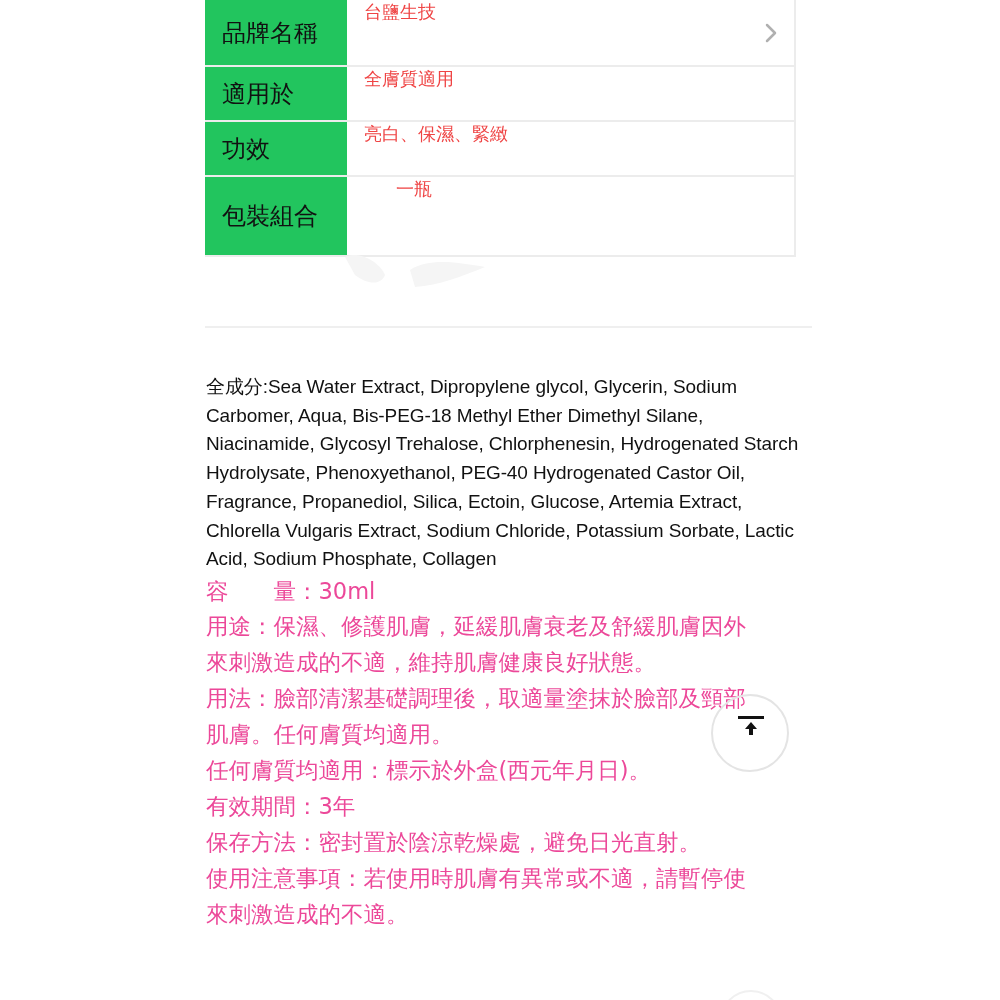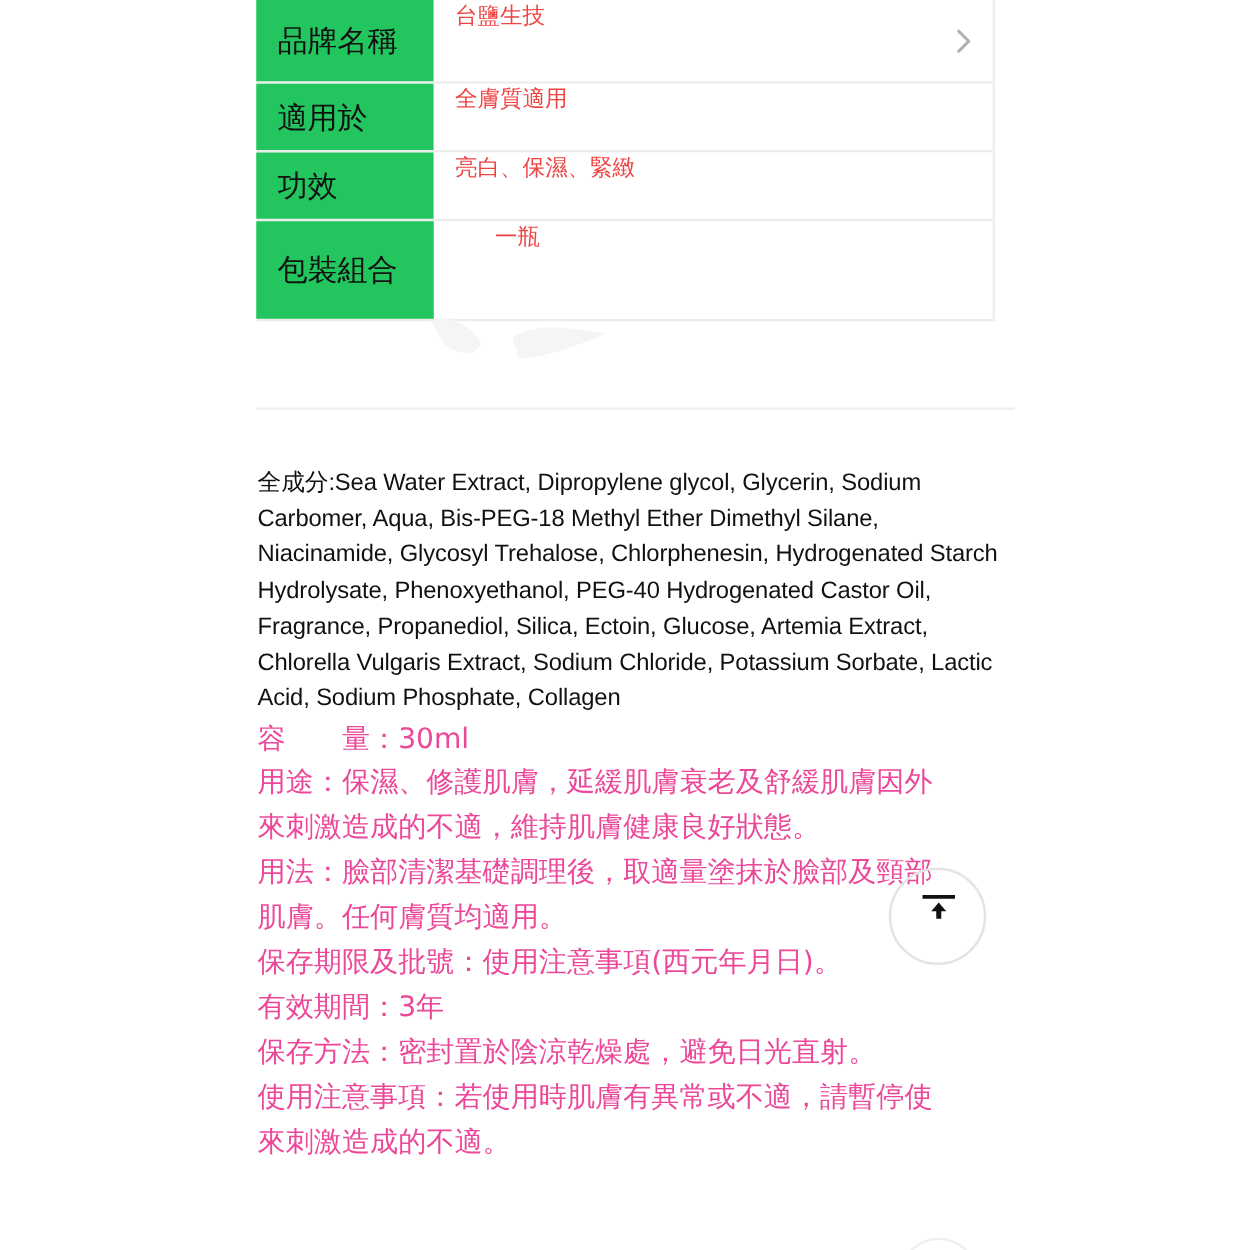--- a/index.html
+++ b/index.html
@@ -104,21 +104,21 @@
 
 <div class="divider"></div>
 
 <div class="desc">
   <p class="ingredients">全成分:Sea Water Extract, Dipropylene glycol, Glycerin, Sodium Carbomer, Aqua, Bis-PEG-18 Methyl Ether Dimethyl Silane, Niacinamide, Glycosyl Trehalose, Chlorphenesin, Hydrogenated Starch Hydrolysate, Phenoxyethanol, PEG-40 Hydrogenated Castor Oil, Fragrance, Propanediol, Silica, Ectoin, Glucose, Artemia Extract, Chlorella Vulgaris Extract, Sodium Chloride, Potassium Sorbate, Lactic Acid, Sodium Phosphate, Collagen</p>
   <p class="desc-line first">容　　量：30ml</p>
   <p class="desc-line">用途：保濕、修護肌膚，延緩肌膚衰老及舒緩肌膚因外</p>
   <p class="desc-line">來刺激造成的不適，維持肌膚健康良好狀態。</p>
   <p class="desc-line">用法：臉部清潔基礎調理後，取適量塗抹於臉部及頸部</p>
   <p class="desc-line">肌膚。任何膚質均適用。</p>
-  <p class="desc-line">保存期限及批號：使用注意事項(西元年月日)。</p>
+  <p class="desc-line">任何膚質均適用：標示於外盒(西元年月日)。</p>
   <p class="desc-line">有效期間：3年</p>
   <p class="desc-line">保存方法：密封置於陰涼乾燥處，避免日光直射。</p>
   <p class="desc-line">使用注意事項：若使用時肌膚有異常或不適，請暫停使</p>
   <p class="desc-line">來刺激造成的不適。</p>
 </div>
 
 <div class="back-to-top">
   <svg width="28" height="24" viewBox="0 0 28 24">
     <rect x="1" y="2" width="26" height="3" fill="#111"></rect>
     <polygon points="14,8 8,15 12,15 12,21 16,21 16,15 20,15" fill="#111"></polygon>

